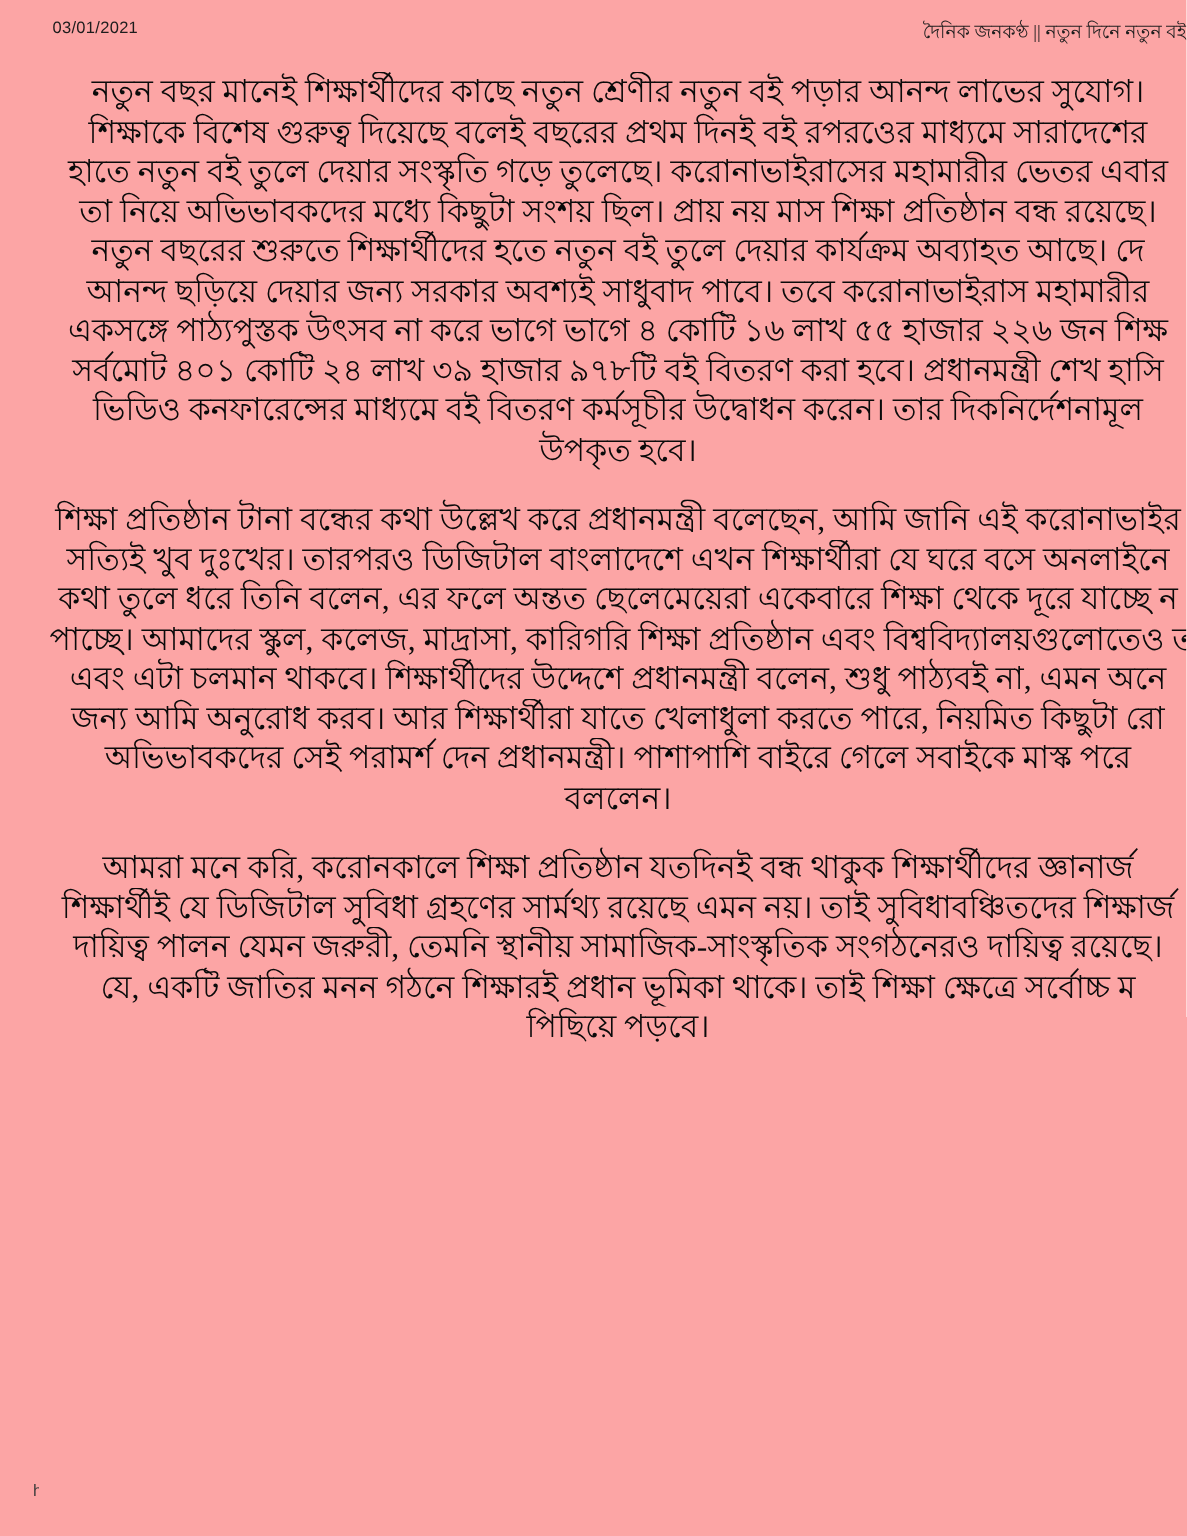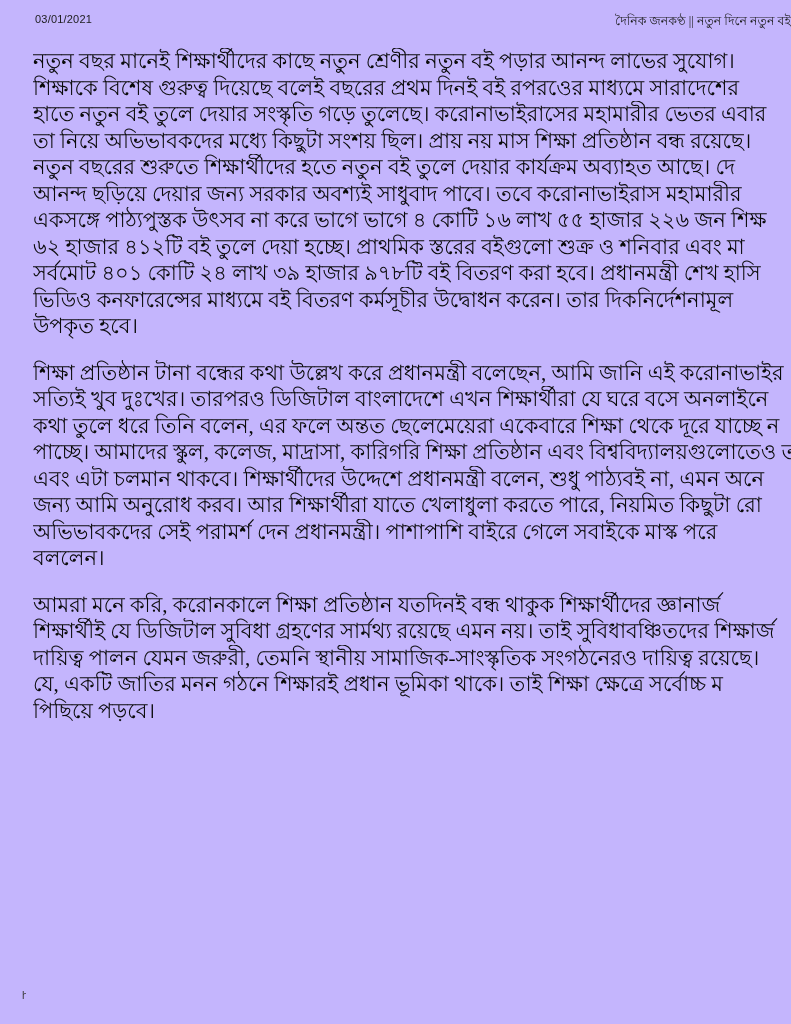--- a/index.html
+++ b/index.html
@@ -5,21 +5,21 @@
   html, body {
     margin: 0;
     padding: 0;
     background: #ffffff;
   }
   .page {
     position: relative;
     width: 791px;
     height: 1024px;
     overflow: hidden;
-    background: #c4b5fd;
+    background: #fca5a5;
     color: #000000;
     font-family: "Liberation Serif", serif;
   }
   
   .print-header {
     position: absolute;
     top: 10px;
     left: 0;
     right: 0;
     height: 18px;
@@ -48,20 +48,21 @@
   
   .article {
     position: absolute;
     top: 48px;
     left: 33px;
     right: 0;
     overflow: hidden;
   }
   .paragraph {
     margin: 0 0 20px 0;
+    text-align: center;
   }
   .line {
     white-space: nowrap;
     font-size: 21px;
     line-height: 26.5px;
     height: 26.5px;
     overflow: hidden;
     color: #0a0a0a;
   }
   
@@ -94,21 +95,20 @@
 
   <div class="article" id="article">
       <div class="paragraph">
         <div class="line">নতুন বছর মানেই শিক্ষার্থীদের কাছে নতুন শ্রেণীর নতুন বই পড়ার আনন্দ লাভের সুযোগ।</div>
         <div class="line">শিক্ষাকে বিশেষ গুরুত্ব দিয়েছে বলেই বছরের প্রথম দিনই বই রপরওের মাধ্যমে সারাদেশের</div>
         <div class="line">হাতে নতুন বই তুলে দেয়ার সংস্কৃতি গড়ে তুলেছে। করোনাভাইরাসের মহামারীর ভেতর এবার</div>
         <div class="line">তা নিয়ে অভিভাবকদের মধ্যে কিছুটা সংশয় ছিল। প্রায় নয় মাস শিক্ষা প্রতিষ্ঠান বন্ধ রয়েছে।</div>
         <div class="line">নতুন বছরের শুরুতে শিক্ষার্থীদের হতে নতুন বই তুলে দেয়ার কার্যক্রম অব্যাহত আছে। দে</div>
         <div class="line">আনন্দ ছড়িয়ে দেয়ার জন্য সরকার অবশ্যই সাধুবাদ পাবে। তবে করোনাভাইরাস মহামারীর</div>
         <div class="line">একসঙ্গে পাঠ্যপুস্তক উৎসব না করে ভাগে ভাগে ৪ কোটি ১৬ লাখ ৫৫ হাজার ২২৬ জন শিক্ষ</div>
-        <div class="line">৬২ হাজার ৪১২টি বই তুলে দেয়া হচ্ছে। প্রাথমিক স্তরের বইগুলো শুক্র ও শনিবার এবং মা</div>
         <div class="line">সর্বমোট ৪০১ কোটি ২৪ লাখ ৩৯ হাজার ৯৭৮টি বই বিতরণ করা হবে। প্রধানমন্ত্রী শেখ হাসি</div>
         <div class="line">ভিডিও কনফারেন্সের মাধ্যমে বই বিতরণ কর্মসূচীর উদ্বোধন করেন। তার দিকনির্দেশনামূল</div>
         <div class="line">উপকৃত হবে।</div>
       </div>
       <div class="paragraph">
         <div class="line">শিক্ষা প্রতিষ্ঠান টানা বন্ধের কথা উল্লেখ করে প্রধানমন্ত্রী বলেছেন, আমি জানি এই করোনাভাইর</div>
         <div class="line">সত্যিই খুব দুঃখের। তারপরও ডিজিটাল বাংলাদেশে এখন শিক্ষার্থীরা যে ঘরে বসে অনলাইনে</div>
         <div class="line">কথা তুলে ধরে তিনি বলেন, এর ফলে অন্তত ছেলেমেয়েরা একেবারে শিক্ষা থেকে দূরে যাচ্ছে ন</div>
         <div class="line">পাচ্ছে। আমাদের স্কুল, কলেজ, মাদ্রাসা, কারিগরি শিক্ষা প্রতিষ্ঠান এবং বিশ্ববিদ্যালয়গুলোতেও ত</div>
         <div class="line">এবং এটা চলমান থাকবে। শিক্ষার্থীদের উদ্দেশে প্রধানমন্ত্রী বলেন, শুধু পাঠ্যবই না, এমন অনে</div>

